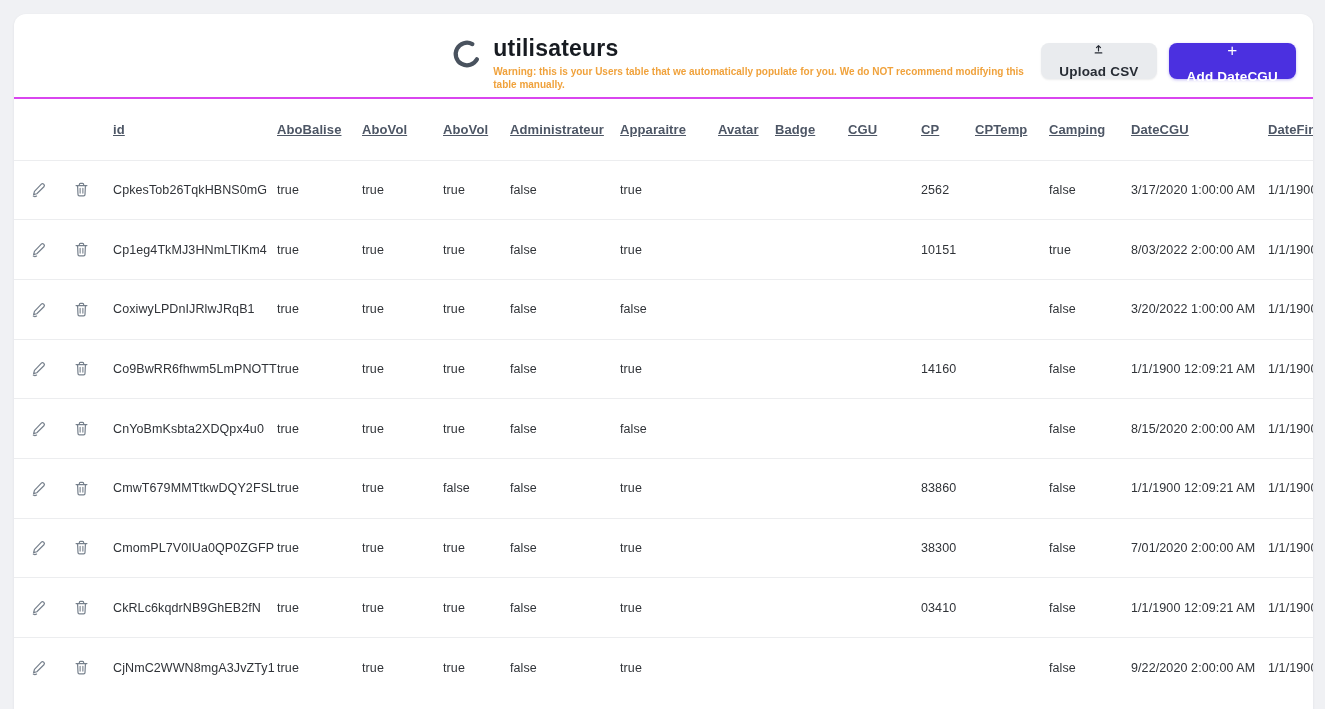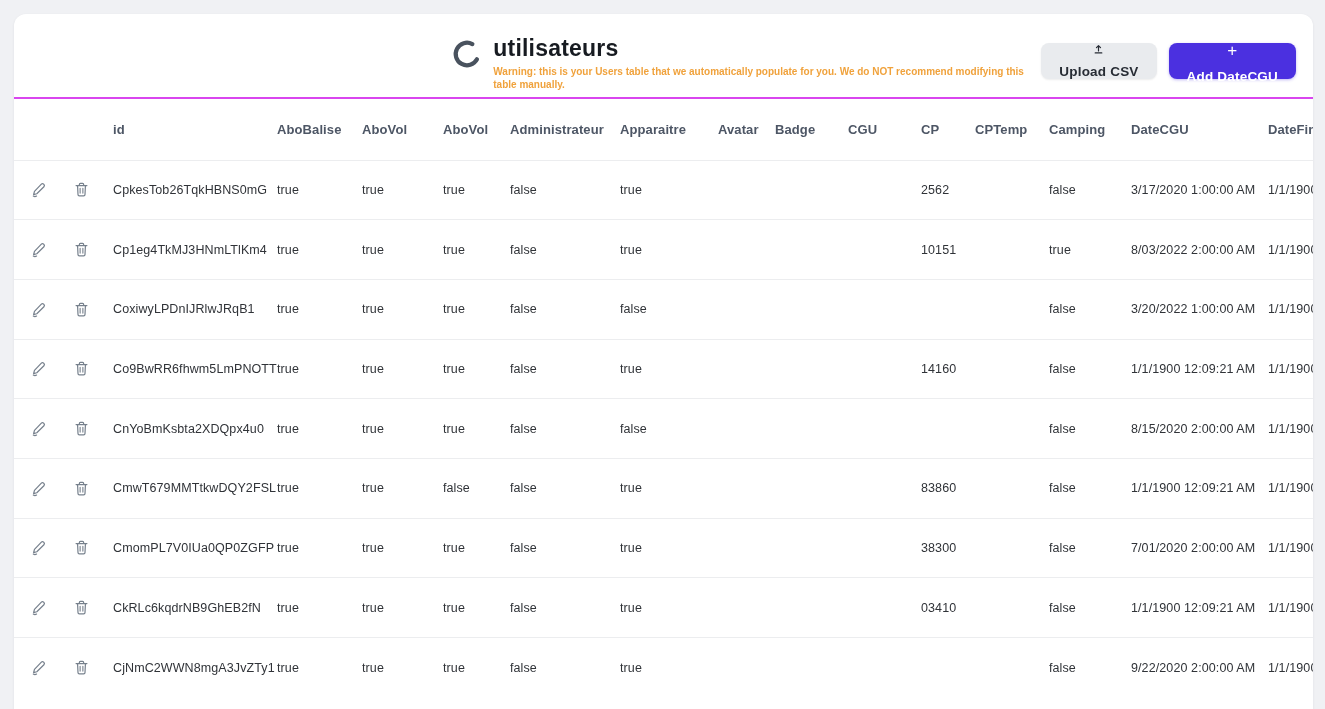--- a/index.html
+++ b/index.html
@@ -45,20 +45,21 @@
   
   .table-wrap { width:1299px; overflow:hidden; }
   table { border-collapse:collapse; table-layout:fixed; width:1354px; }
   th, td {
     text-align:left; vertical-align:middle; overflow:hidden; white-space:nowrap;
     padding:0;
   }
   thead th {
     height:61px; font-size:13px; font-weight:700; color:#4d5665;
     letter-spacing:.1px;
+    text-decoration:underline;
   }
   tbody tr { height:59.7px; border-top:1px solid #ecedef; }
   tbody td { font-size:12.5px; color:#303338; letter-spacing:.1px; }
   .c-id { padding-left:13px; }
   .icon-cell { text-align:center; }
   .icon-btn {
     background:none; border:none; cursor:pointer; padding:4px; line-height:0;
   }
 </style>
 </head>

